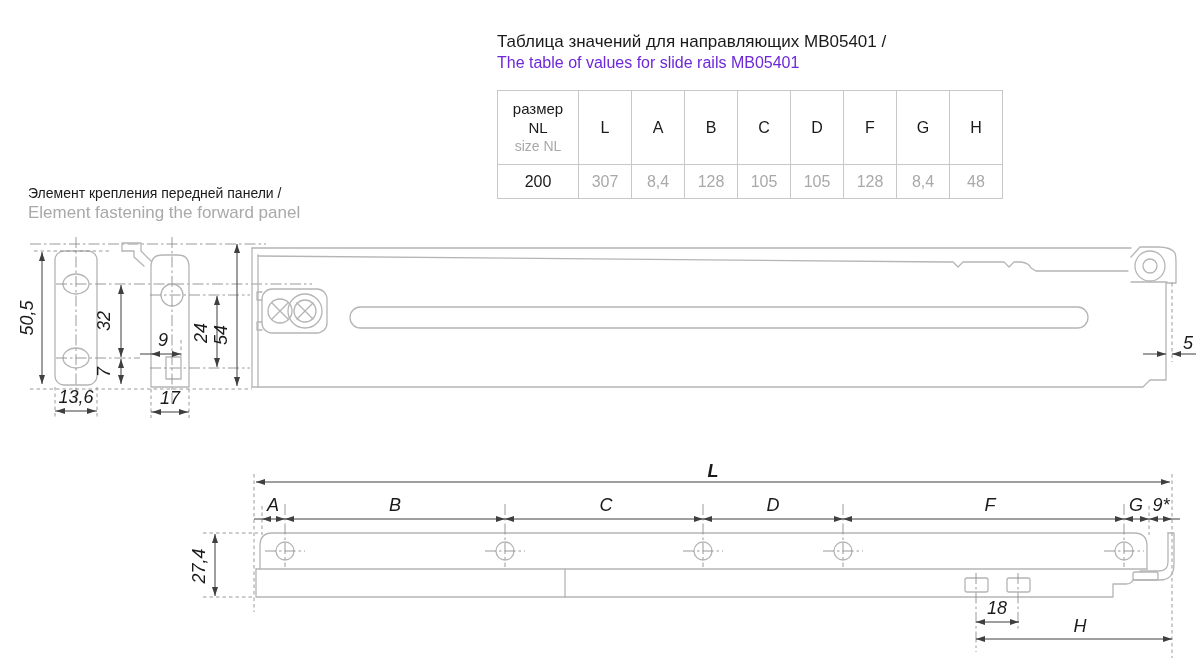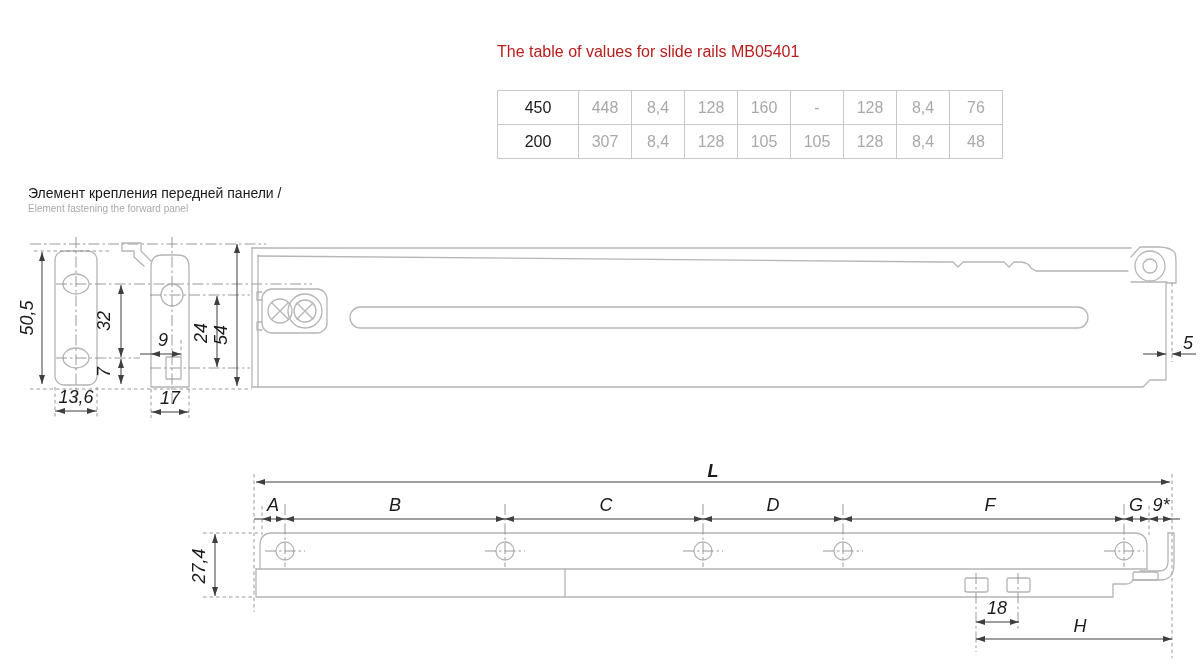--- a/index.html
+++ b/index.html
@@ -1,24 +1,24 @@
 <!DOCTYPE html>
 <html><head>
 <meta charset="utf-8">
 <style>
   html,body{margin:0;padding:0;background:#ffffff;}
   .canvas{position:relative;width:1200px;height:664px;background:#fff;overflow:hidden;
           font-family:"Liberation Sans",sans-serif;color:#1a1a1a;}
   
   .table-title{position:absolute;left:497px;top:31px;line-height:1.25;}
   .table-title .ru{font-size:17px;color:#1a1a1a;}
-  .table-title .en{font-size:16px;color:#b91c1c;margin-top:11px;}
+  .table-title .en{font-size:16px;color:#6d28d9;margin-top:1px;}
   .element-label{position:absolute;left:28px;top:184px;line-height:1.3;}
   .element-label .ru{font-size:14px;color:#1a1a1a;}
-  .element-label .en{font-size:10px;color:#a9a9a9;}
+  .element-label .en{font-size:17px;color:#a9a9a9;}
   
   table.values{position:absolute;left:497px;top:90px;border-collapse:collapse;table-layout:fixed;}
   table.values th,table.values td{border:1px solid #c8c8c8;text-align:center;vertical-align:middle;
           font-weight:normal;padding:0;}
   col.size-col{width:81px;} col.v-col{width:53px;}
   tr.head-row{height:74px;} tr.data-row{height:34px;}
   .size-head .ru{font-size:15px;color:#1a1a1a;line-height:1.25;}
   .size-head .en{font-size:14px;color:#a9a9a9;line-height:1.25;}
   .col-letter{font-size:16px;font-weight:bold;color:#1a1a1a;}
   .size-val{font-size:16px;font-weight:bold;color:#1a1a1a;}
@@ -32,46 +32,51 @@
   .cl{stroke:#8f8f8f;stroke-width:0.9;stroke-dasharray:11 3 2.5 3;fill:none;}
   .dt{font-family:"Liberation Sans",sans-serif;font-style:italic;font-size:18px;fill:#1a1a1a;}
   .dtb{font-weight:bold;}
 </style>
 </head>
 <body>
 
 <div class="canvas">
 
   <div class="table-title">
+    <div class="ru">Таблица значений для направляющих MB05401 /</div>
     <div class="en">The table of values for slide rails MB05401</div>
   </div>
 
   <table class="values">
     <colgroup>
       <col class="size-col">
         <col class="v-col">
         <col class="v-col">
         <col class="v-col">
         <col class="v-col">
       <col class="v-col">
         <col class="v-col">
         <col class="v-col">
         <col class="v-col">
     </colgroup>
     <tbody>
-    <tr class="data-row">
-      <th class="size-val">450</th>
-      <td class="num-val">448</td>
-      <td class="num-val">8,4</td>
-      <td class="num-val">128</td>
-      <td class="num-val">160</td>
-      <td class="num-val">-</td>
-      <td class="num-val">128</td>
-      <td class="num-val">8,4</td>
-      <td class="num-val">76</td>
+        <tr class="head-row">
+      <th class="size-head">
+        <div class="ru">размер</div>
+        <div class="ru">NL</div>
+        <div class="en">size NL</div>
+      </th>
+      <th class="col-letter">L</th>
+      <th class="col-letter">A</th>
+      <th class="col-letter">B</th>
+      <th class="col-letter">C</th>
+      <th class="col-letter">D</th>
+      <th class="col-letter">F</th>
+      <th class="col-letter">G</th>
+      <th class="col-letter">H</th>
     </tr>
     <tr class="data-row">
       <th class="size-val">200</th>
       <td class="num-val">307</td>
       <td class="num-val">8,4</td>
       <td class="num-val">128</td>
       <td class="num-val">105</td>
       <td class="num-val">105</td>
       <td class="num-val">128</td>
       <td class="num-val">8,4</td>

